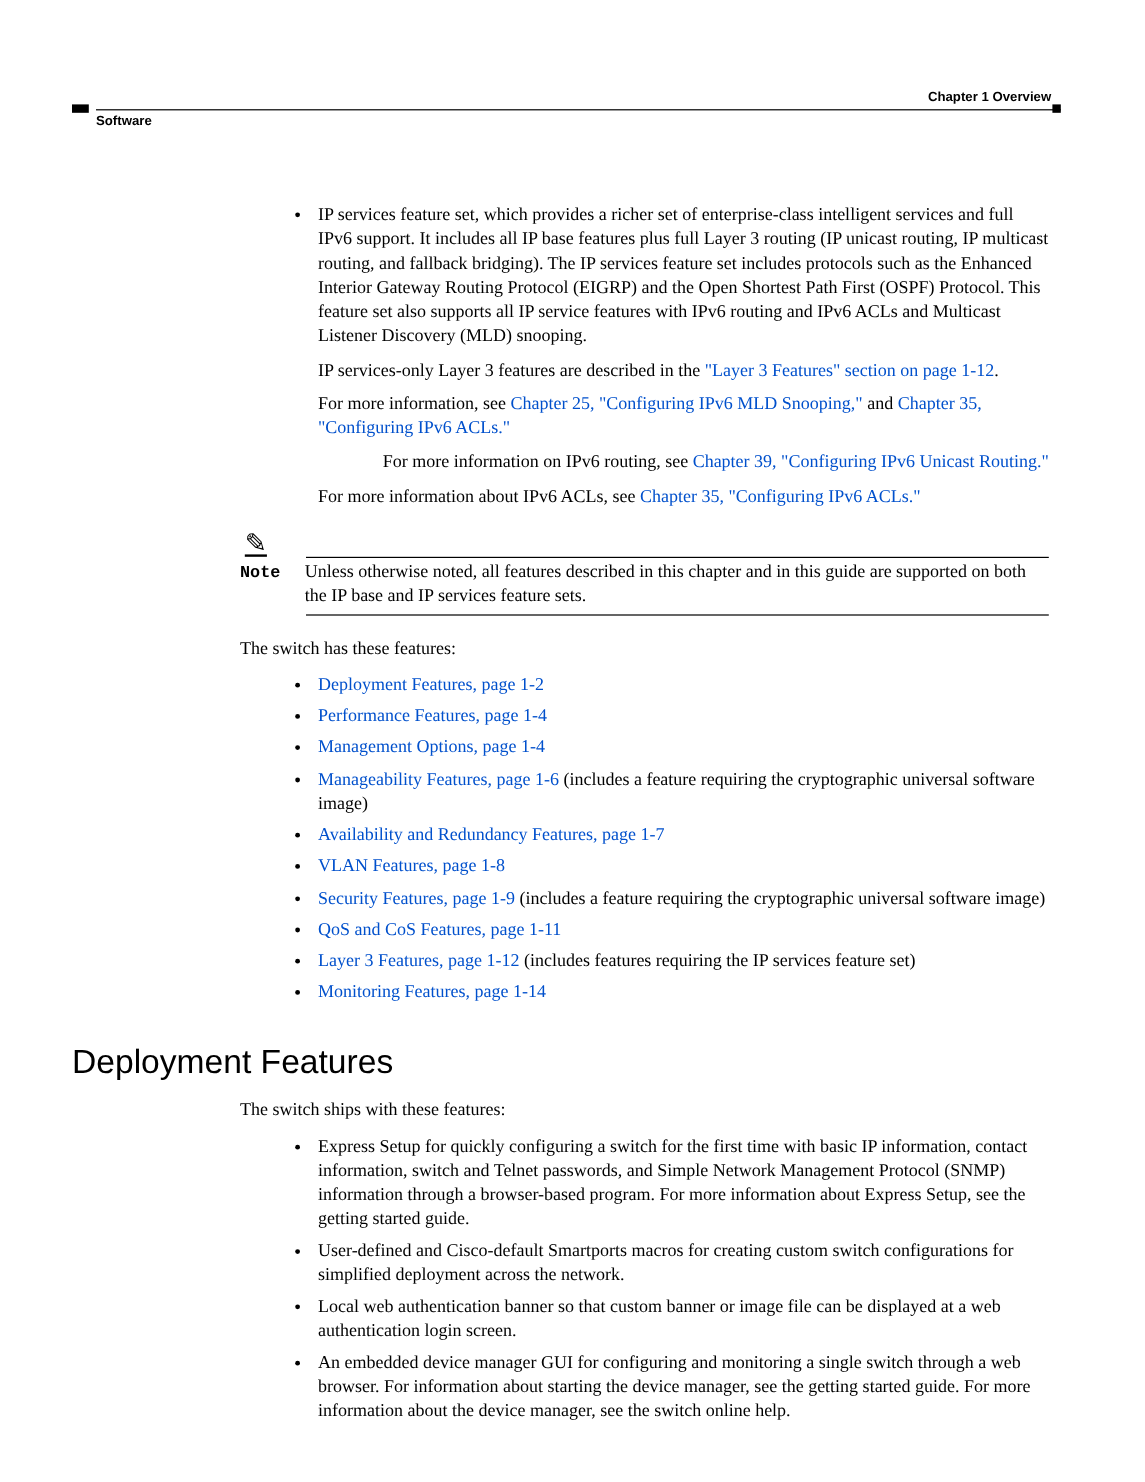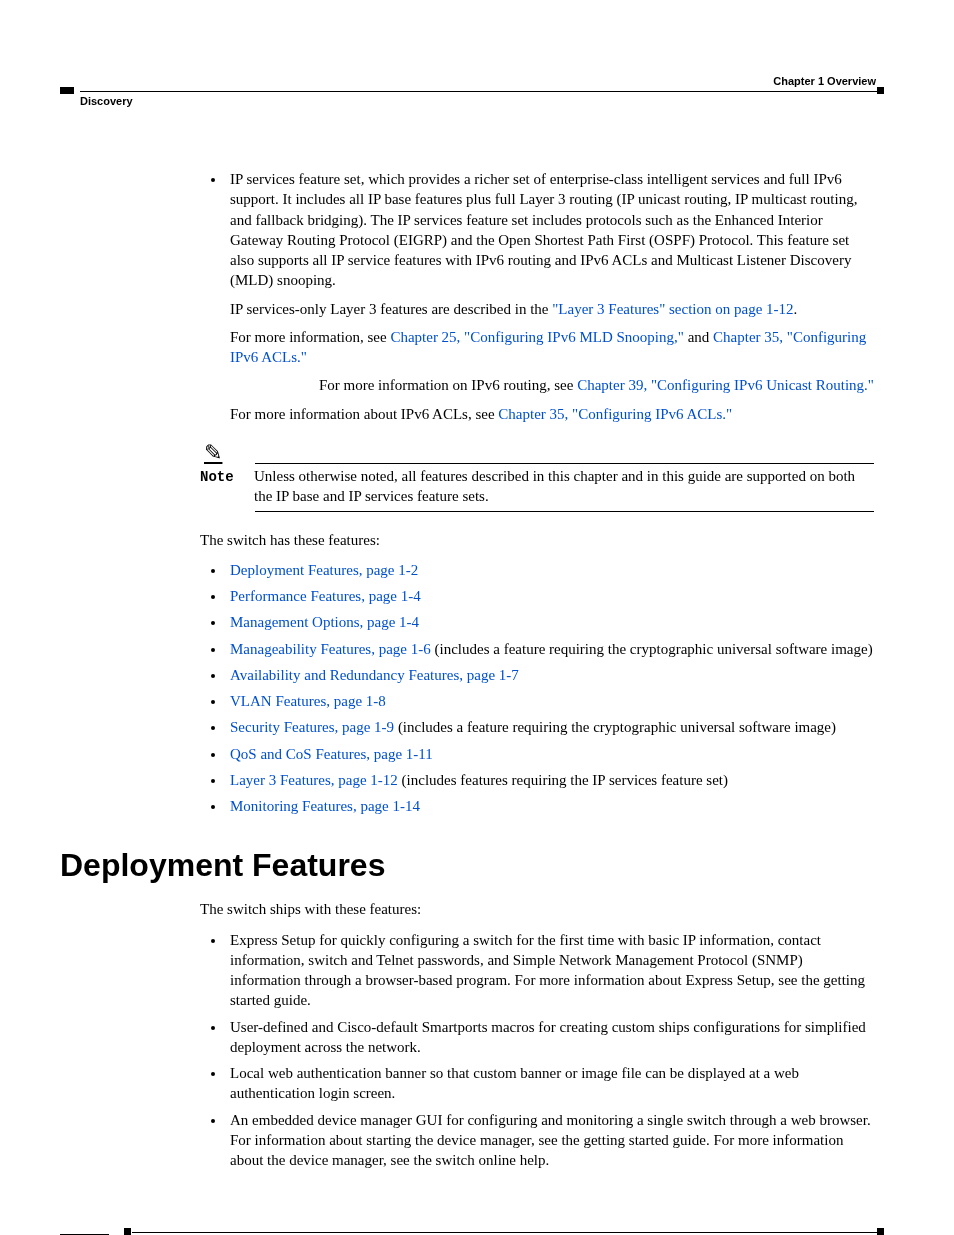--- a/index.html
+++ b/index.html
@@ -67,20 +67,21 @@
     line-height: 1.35;
   }
   ul.bullets {
     list-style: disc;
     padding-left: 26px;
     margin: 0 0 8px 0;
   }
   ul.bullets > li {
     margin-bottom: 6px;
     padding-left: 4px;
+    margin-left: 35px;
   }
   ul.bullets > li::marker {
     font-size: 13px;
   }
   .indent-para {
     margin: 4px 0 8px 30px;
   }
   a.link {
     color: #0050cc;
     text-decoration: none;
@@ -113,22 +114,22 @@
   .note-label {
     font-family: Liberation Mono, monospace;
     font-weight: bold;
     font-size: 14px;
   }
   .plain-para {
     margin: 10px 0;
   }
   h2.section {
     font-family: Arial, Helvetica, sans-serif;
-    font-size: 32px;
-    font-weight: bold;
+    font-size: 28px;
+    font-weight: normal;
     margin: 28px 0 12px -140px;
   }
   .footer {
     position: relative;
     margin-top: 50px;
     height: 50px;
   }
   .footer .line {
     position: absolute;
     top: 12px;
@@ -193,21 +194,21 @@
 </head>
 <body>
 
 <div class="page">
 
   <div class="top-bar">
     <div class="black-box-left"></div>
     <div class="black-box-right"></div>
     <div class="line"></div>
     <div class="chapter">Chapter 1      Overview</div>
-    <div class="features">Discovery</div>
+    <div class="features">Software</div>
   </div>
 
   <div class="content">
 
     <ul class="bullets">
       <li>
         <span>IP services feature set, which provides a richer set of enterprise-class intelligent services and full IPv6 support. It includes all IP base features plus full Layer 3 routing (IP unicast routing, IP multicast routing, and fallback bridging). The IP services feature set includes protocols such as the Enhanced Interior Gateway Routing Protocol (EIGRP) and the Open Shortest Path First (OSPF) Protocol. This feature set also supports all IP service features with IPv6 routing and IPv6 ACLs and Multicast Listener Discovery (MLD) snooping.</span>
         <div class="indent-para" style="margin-left:0;margin-top:8px;">
           <span>IP services-only Layer 3 features are described in the </span><a class="link">"Layer 3 Features" section on page 1-12</a><span>.</span>
         </div>
@@ -251,21 +252,21 @@
         <li><a class="link">Layer 3 Features, page 1-12</a><span> (includes features requiring the IP services feature set)</span></li>
         <li><a class="link">Monitoring Features, page 1-14</a></li>
       </ul>
 
     <h2 class="section">Deployment Features</h2>
 
     <p class="plain-para">The switch ships with these features:</p>
 
     <ul class="bullets" id="deploy-list">
         <li>Express Setup for quickly configuring a switch for the first time with basic IP information, contact information, switch and Telnet passwords, and Simple Network Management Protocol (SNMP) information through a browser-based program. For more information about Express Setup, see the getting started guide.</li>
-        <li>User-defined and Cisco-default Smartports macros for creating custom ships configurations for simplified deployment across the network.</li>
+        <li>User-defined and Cisco-default Smartports macros for creating custom switch configurations for simplified deployment across the network.</li>
         <li>Local web authentication banner so that custom banner or image file can be displayed at a web authentication login screen.</li>
         <li>An embedded device manager GUI for configuring and monitoring a single switch through a web browser. For information about starting the device manager, see the getting started guide. For more information about the device manager, see the switch online help.</li>
       </ul>
 
   </div>
 
   <div class="footer">
     <div class="black-box-left"></div>
     <div class="black-box-right"></div>
     <div class="line"></div>

